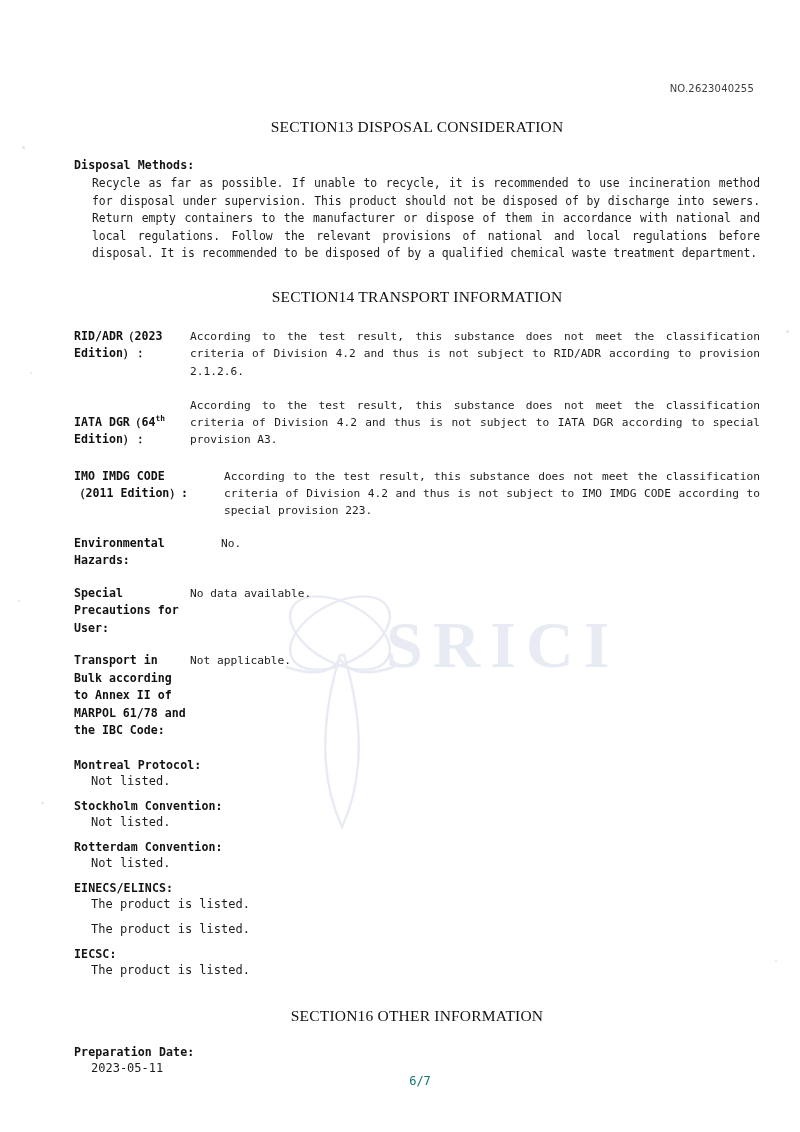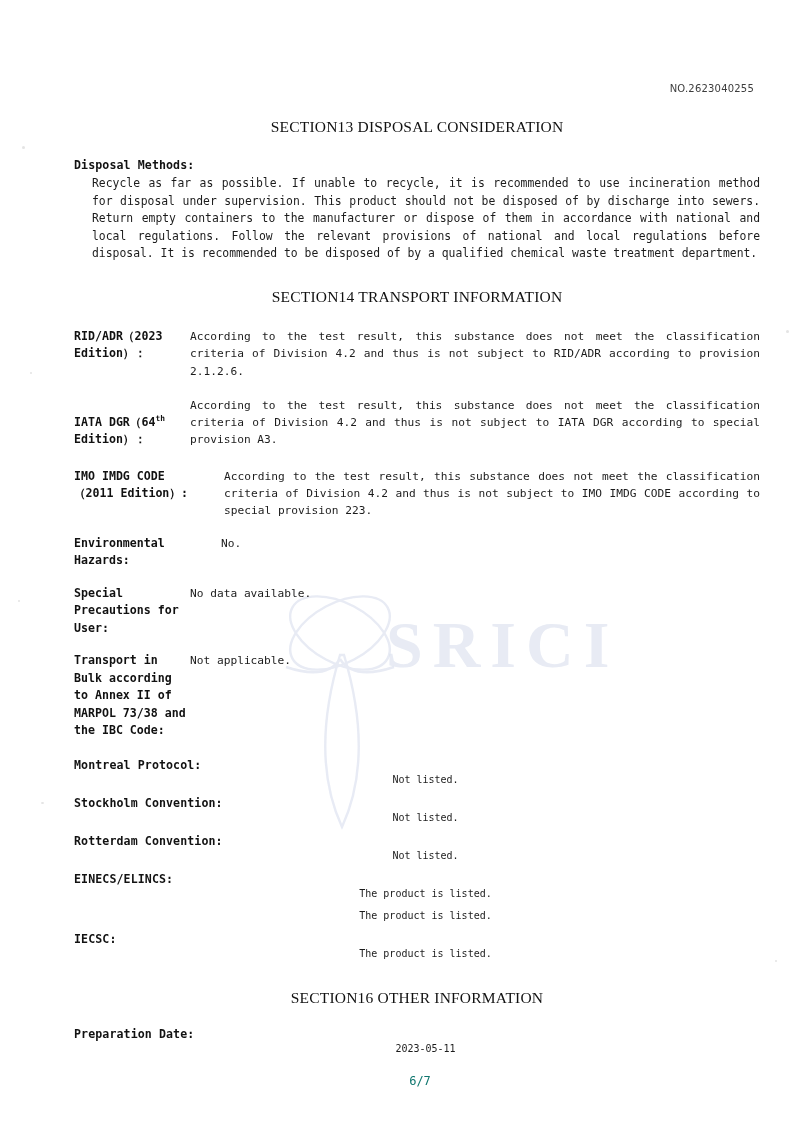--- a/index.html
+++ b/index.html
@@ -116,25 +116,24 @@
     color: #1c1c1c;
     text-align: justify;
   }
   .row.wide .col-l { width: 150px; flex: 0 0 150px; }
 
   sup { font-size: .68em; vertical-align: super; }
 
   .reg-item { margin-top: 11px; }
   .reg-item .lbl { font-size: 11.6px; }
   .reg-item .val {
-    font-size: 10px;
+    font-size: 12px;
     padding-left: 17px;
     margin-top: 2px;
     color: #1c1c1c;
-    text-align: center;
   }
 
   .page-num {
     position: absolute;
     left: 0; right: 0;
     bottom: 44px;
     text-align: center;
     font-size: 12px;
     font-family: "DejaVu Sans Mono", monospace;
     color: #0f766e;
@@ -217,21 +216,21 @@
         <div class="col-l">
           <span>Special</span><br>
           <span>Precautions for User:</span>
         </div>
         <div class="col-r">No data available.</div>
       </div>
 
       <div class="row">
         <div class="col-l">
           <span>Transport in Bulk according</span><br>
-          <span>to Annex II of MARPOL 73/38 and the IBC Code:</span>
+          <span>to Annex II of MARPOL 61/78 and the IBC Code:</span>
         </div>
         <div class="col-r">Not applicable.</div>
       </div>
 
     </div>
 
 
     <div style="margin-top:18px;">
       <div class="reg-item">
         <div class="lbl">Montreal Protocol:</div>

